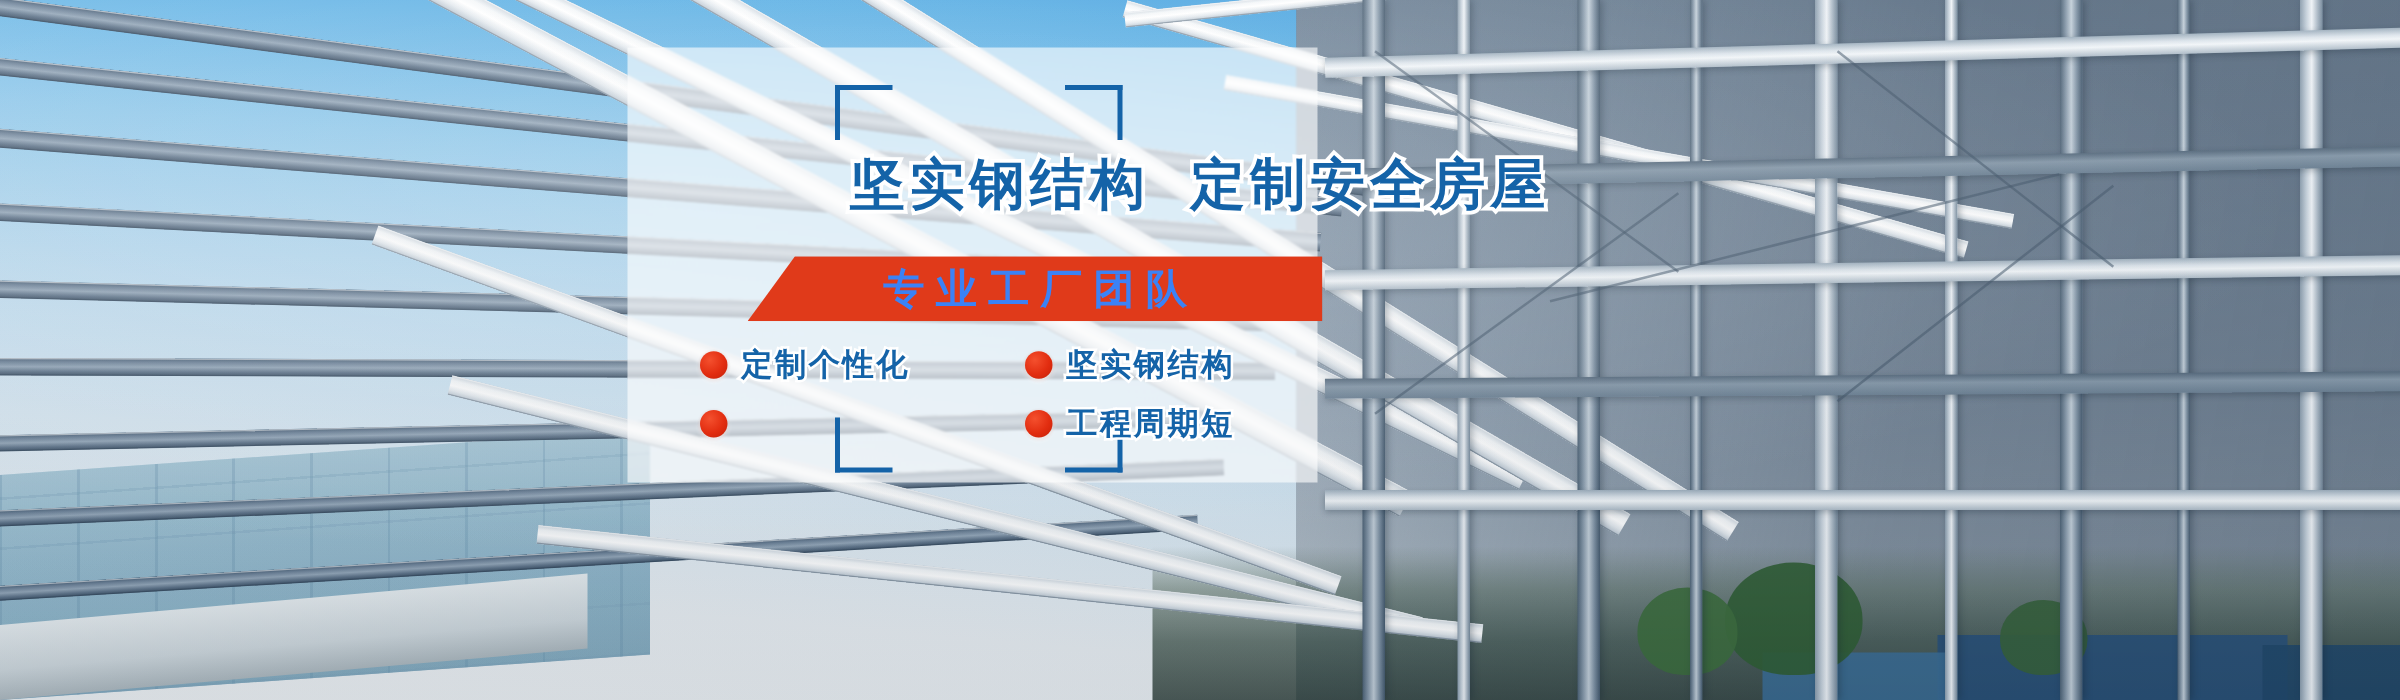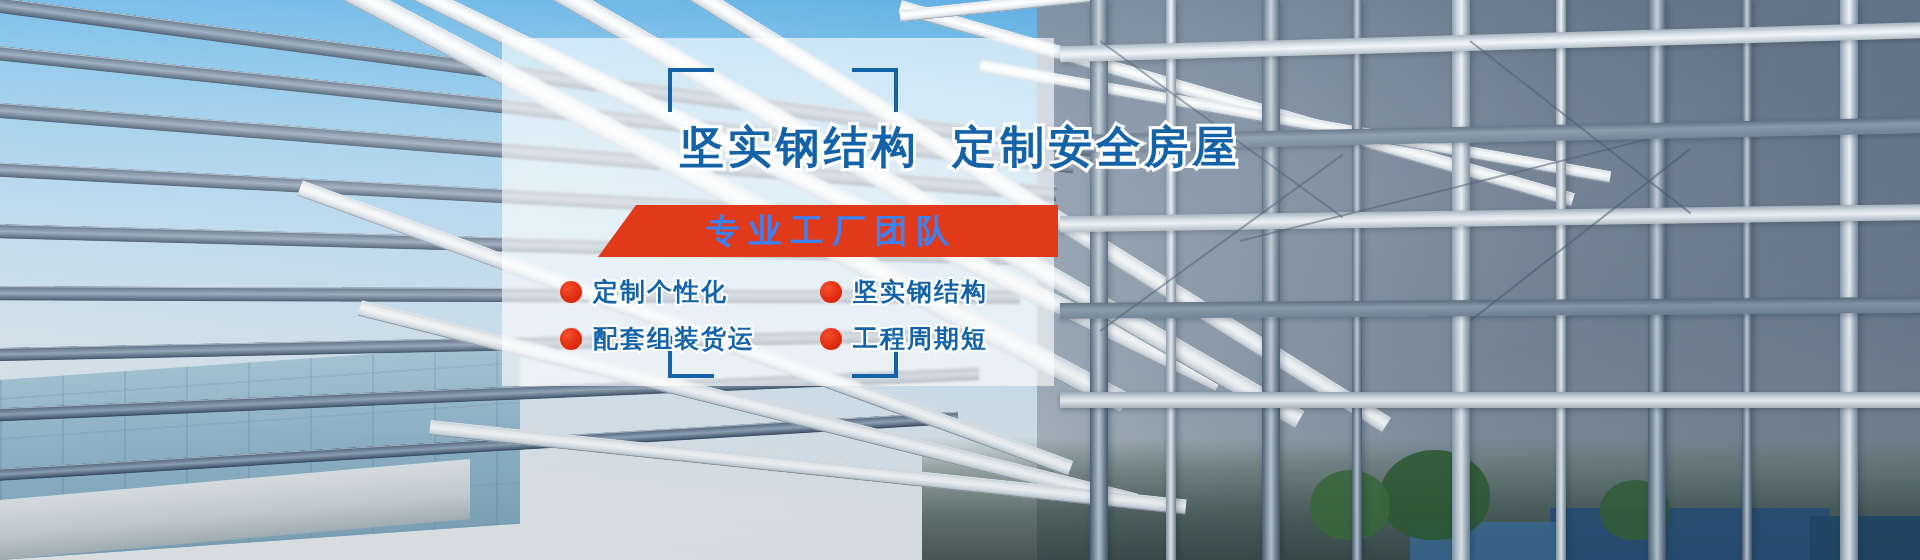--- a/index.html
+++ b/index.html
@@ -284,21 +284,20 @@
       <div class="feat">
         <span class="dot"></span>
         <span class="feat-label">定制个性化</span>
       </div>
       <div class="feat">
         <span class="dot"></span>
         <span class="feat-label">坚实钢结构</span>
       </div>
       <div class="feat">
         <span class="dot"></span>
-        <span class="feat-label">配套组装货运</span>
       </div>
       <div class="feat">
         <span class="dot"></span>
         <span class="feat-label">工程周期短</span>
       </div>
     </div>
 
   </div>
 </div>
 

